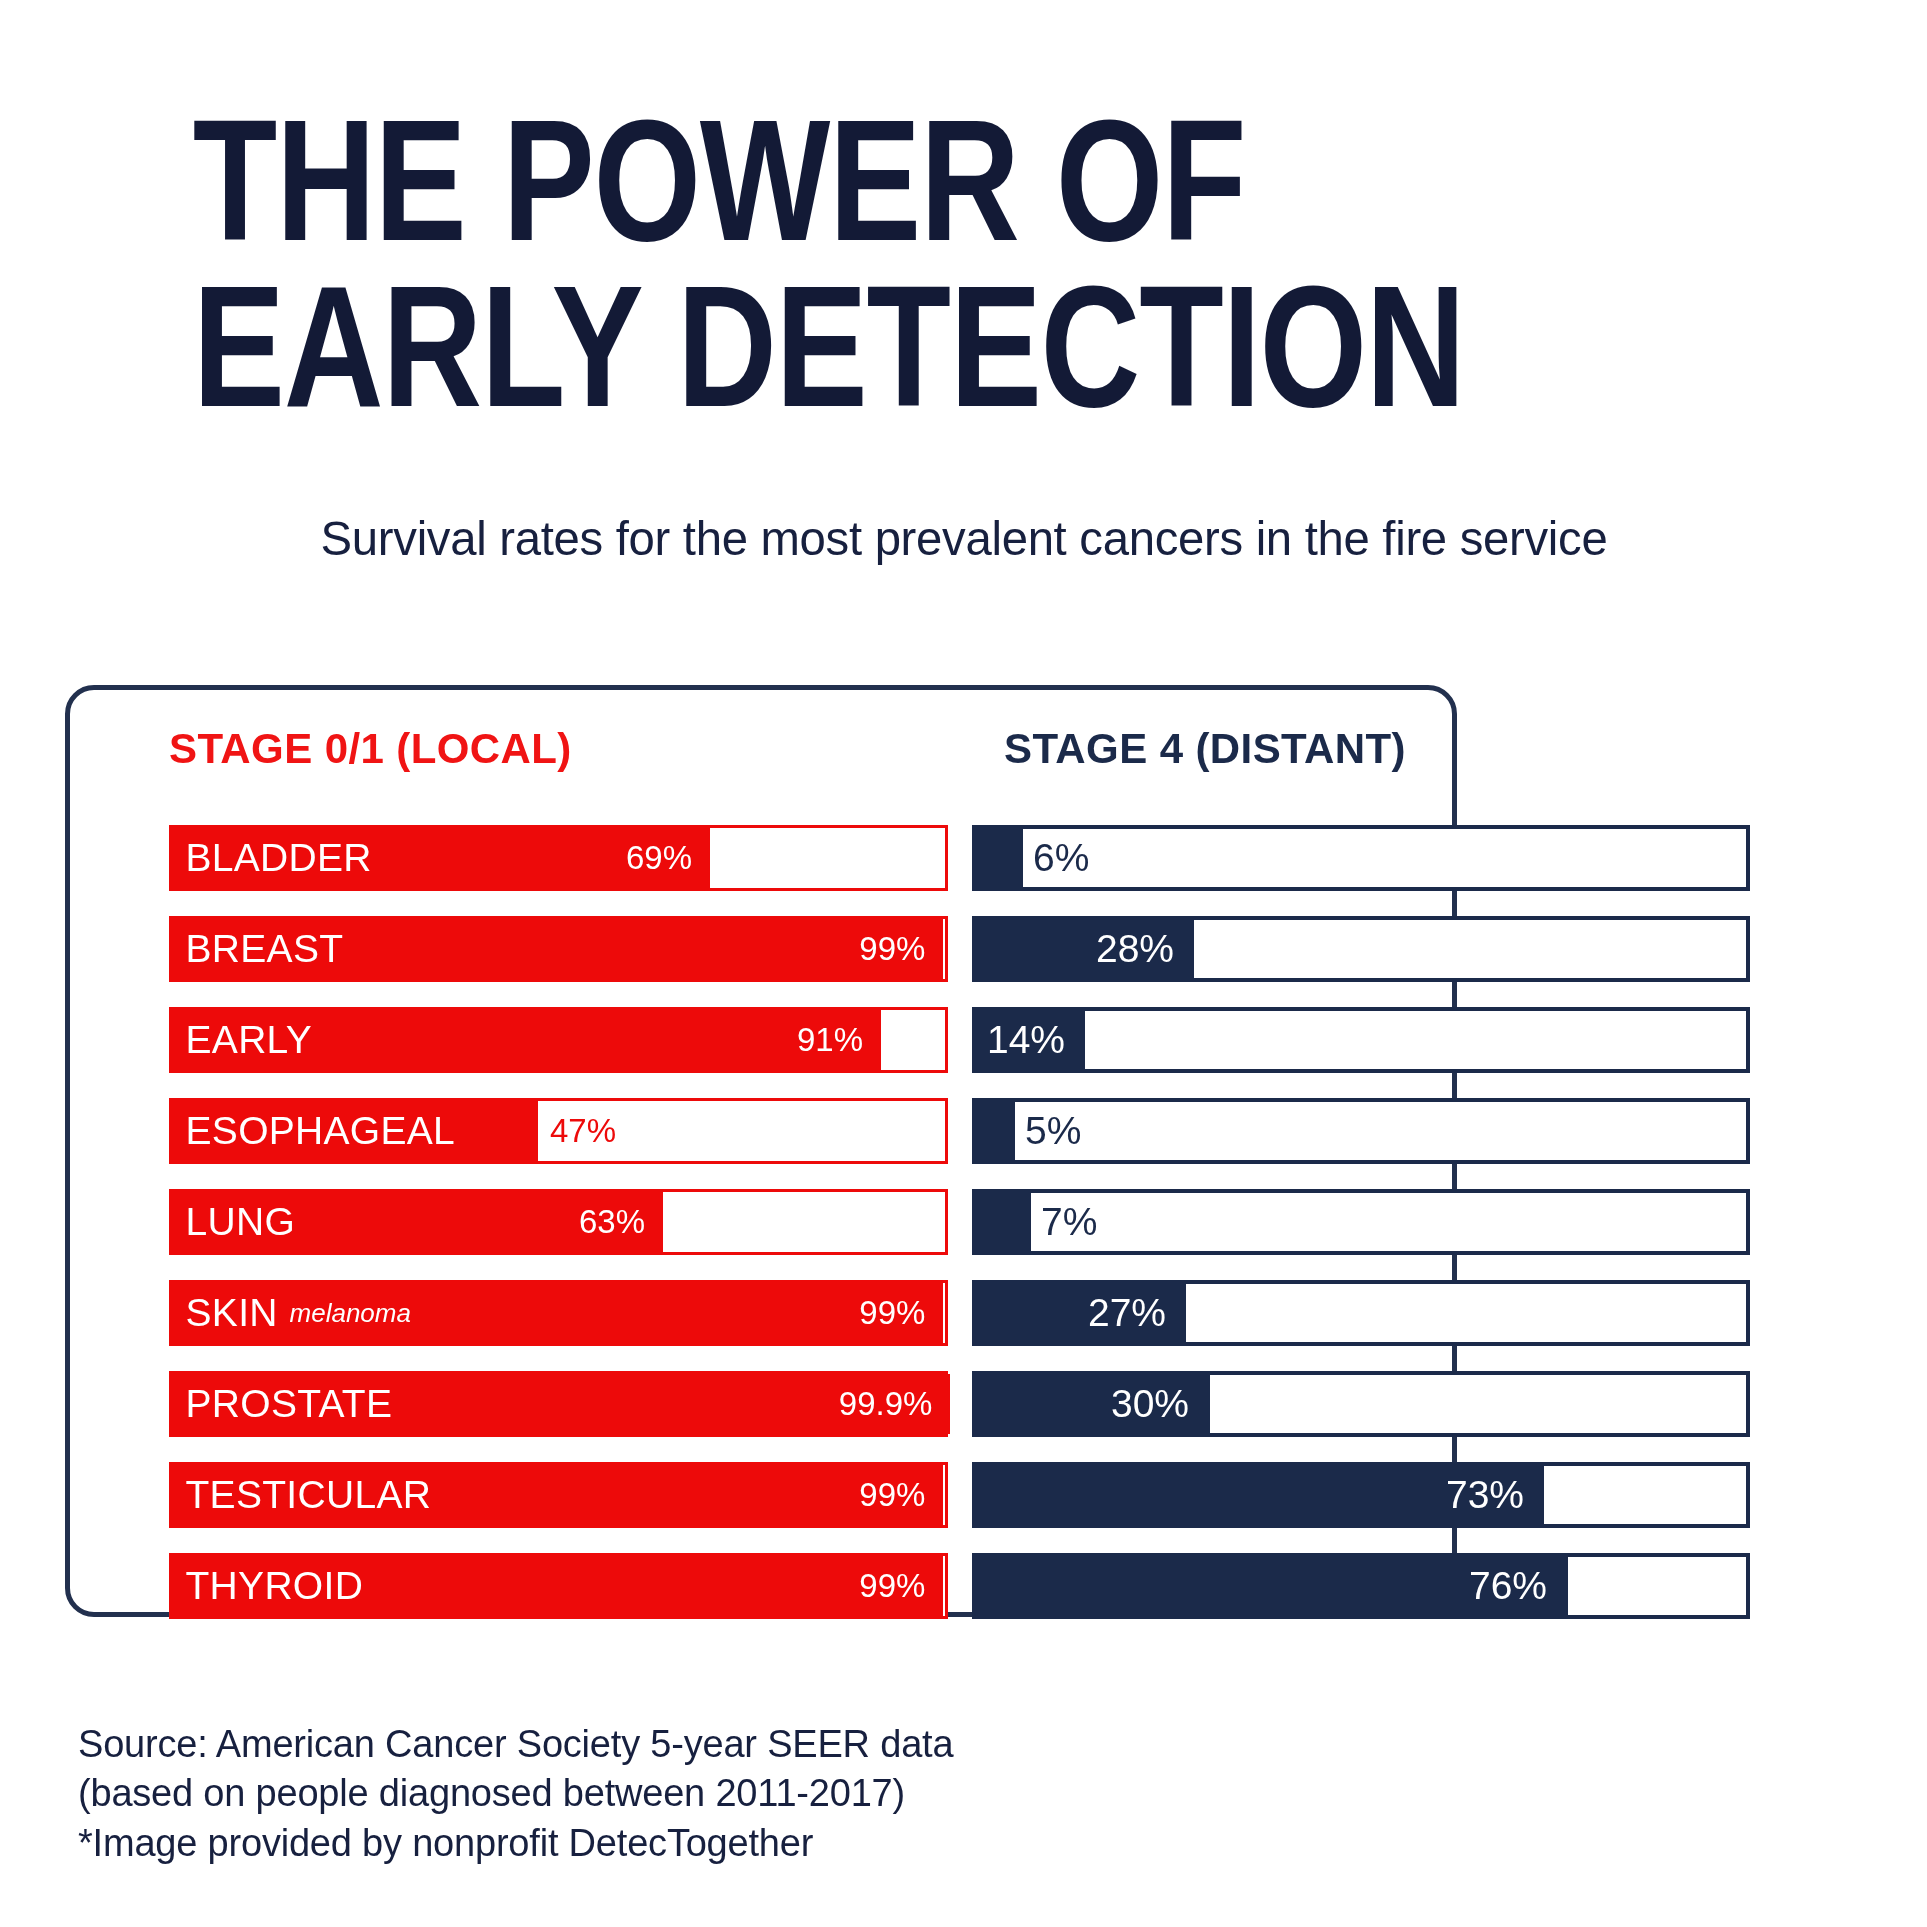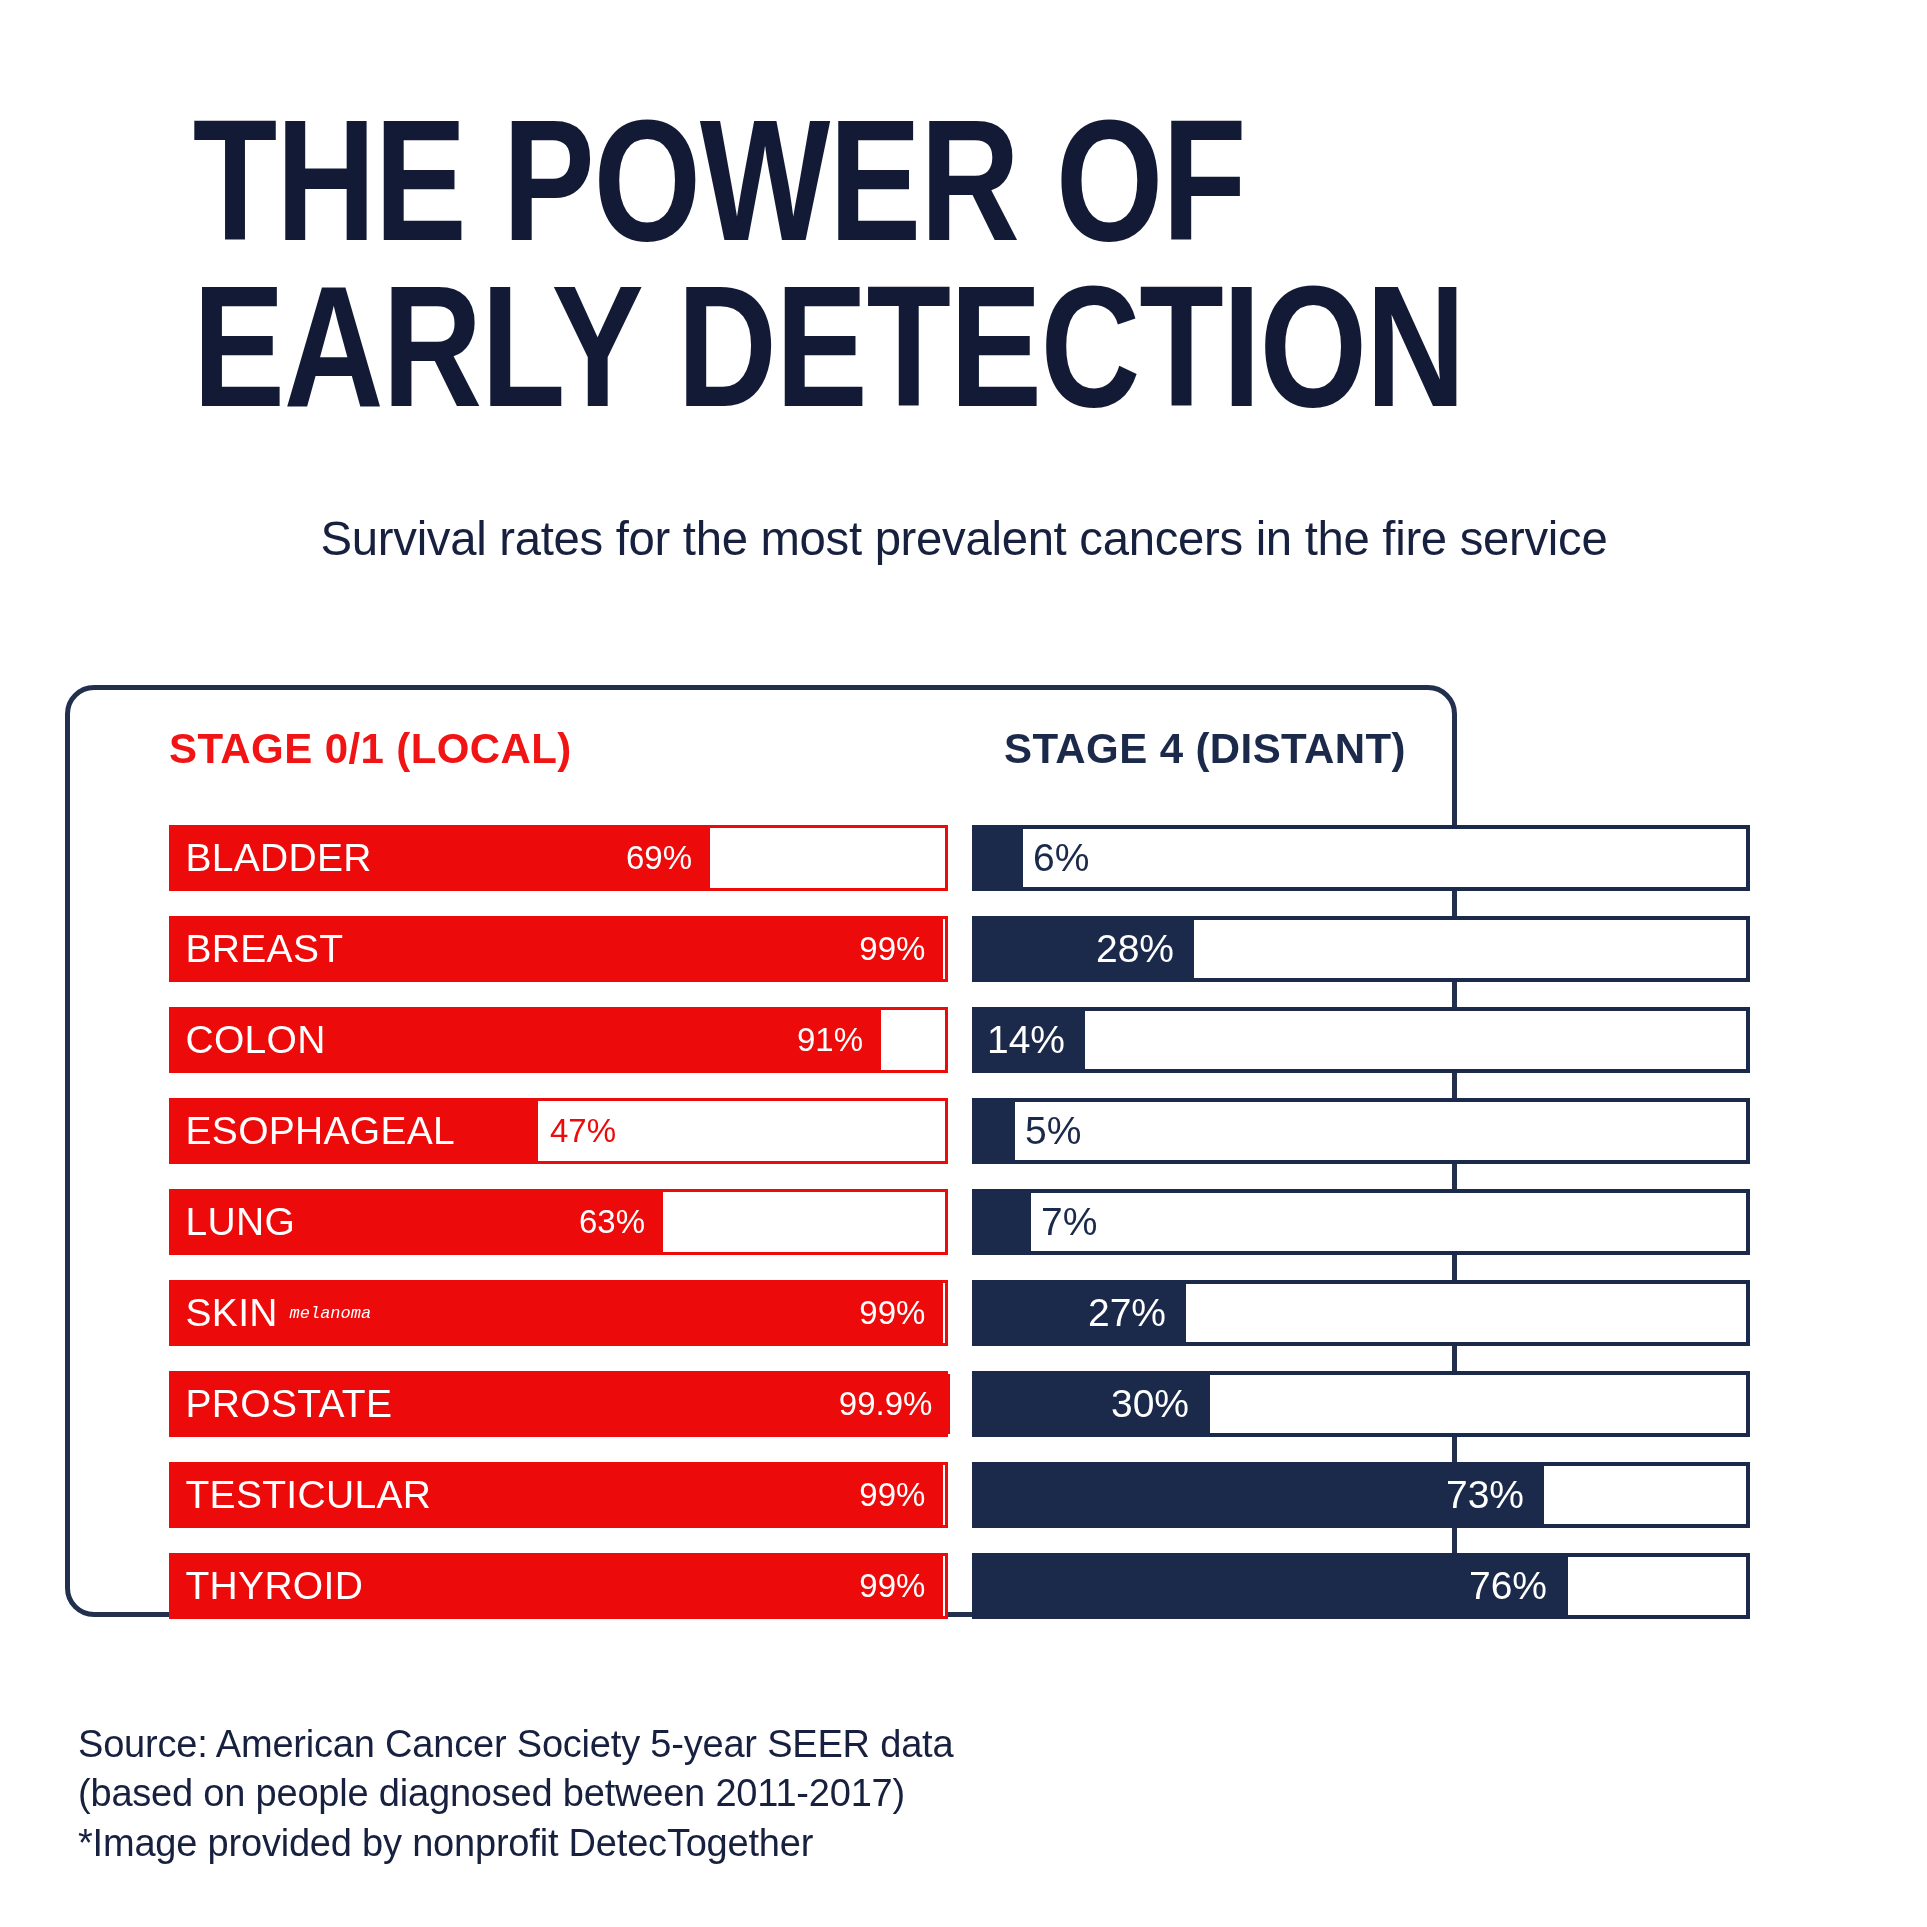--- a/index.html
+++ b/index.html
@@ -122,23 +122,23 @@
     display: flex;
     align-items: center;
     font-size: 39px;
     font-weight: 400;
     color: #ffffff;
     letter-spacing: 0.3px;
     white-space: nowrap;
     z-index: 3;
   }
   .label-red .sub {
-    font-family: Liberation Mono, monospace;
+    font-family: Liberation Sans, sans-serif;
     font-style: italic;
-    font-size: 17px;
+    font-size: 26px;
     margin-left: 11.8px;
     letter-spacing: 0;
   }
   .value-red {
     position: absolute;
     top: 0;
     height: 100%;
     display: flex;
     align-items: center;
     font-size: 33px;
@@ -239,21 +239,21 @@
         </div>
         <div class="track-navy">
           <div class="fill-navy" style="width: 222px;"></div>
           <div class="value-navy inside" style="right: 572px;">28%</div>
         </div>
       </div>
       <div class="row">
         <div class="track-red">
           <div class="fill-red" style="width: 709px;"></div>
           <div class="label-red">
-            <span>COLON</span>
+            <span>EARLY</span>
           </div>
           <div class="value-red inside" style="right: 82px;">91%</div>
         </div>
         <div class="track-navy">
           <div class="fill-navy" style="width: 113px;"></div>
           <div class="value-navy inside" style="right: 681px;">14%</div>
         </div>
       </div>
       <div class="row">
         <div class="track-red">

